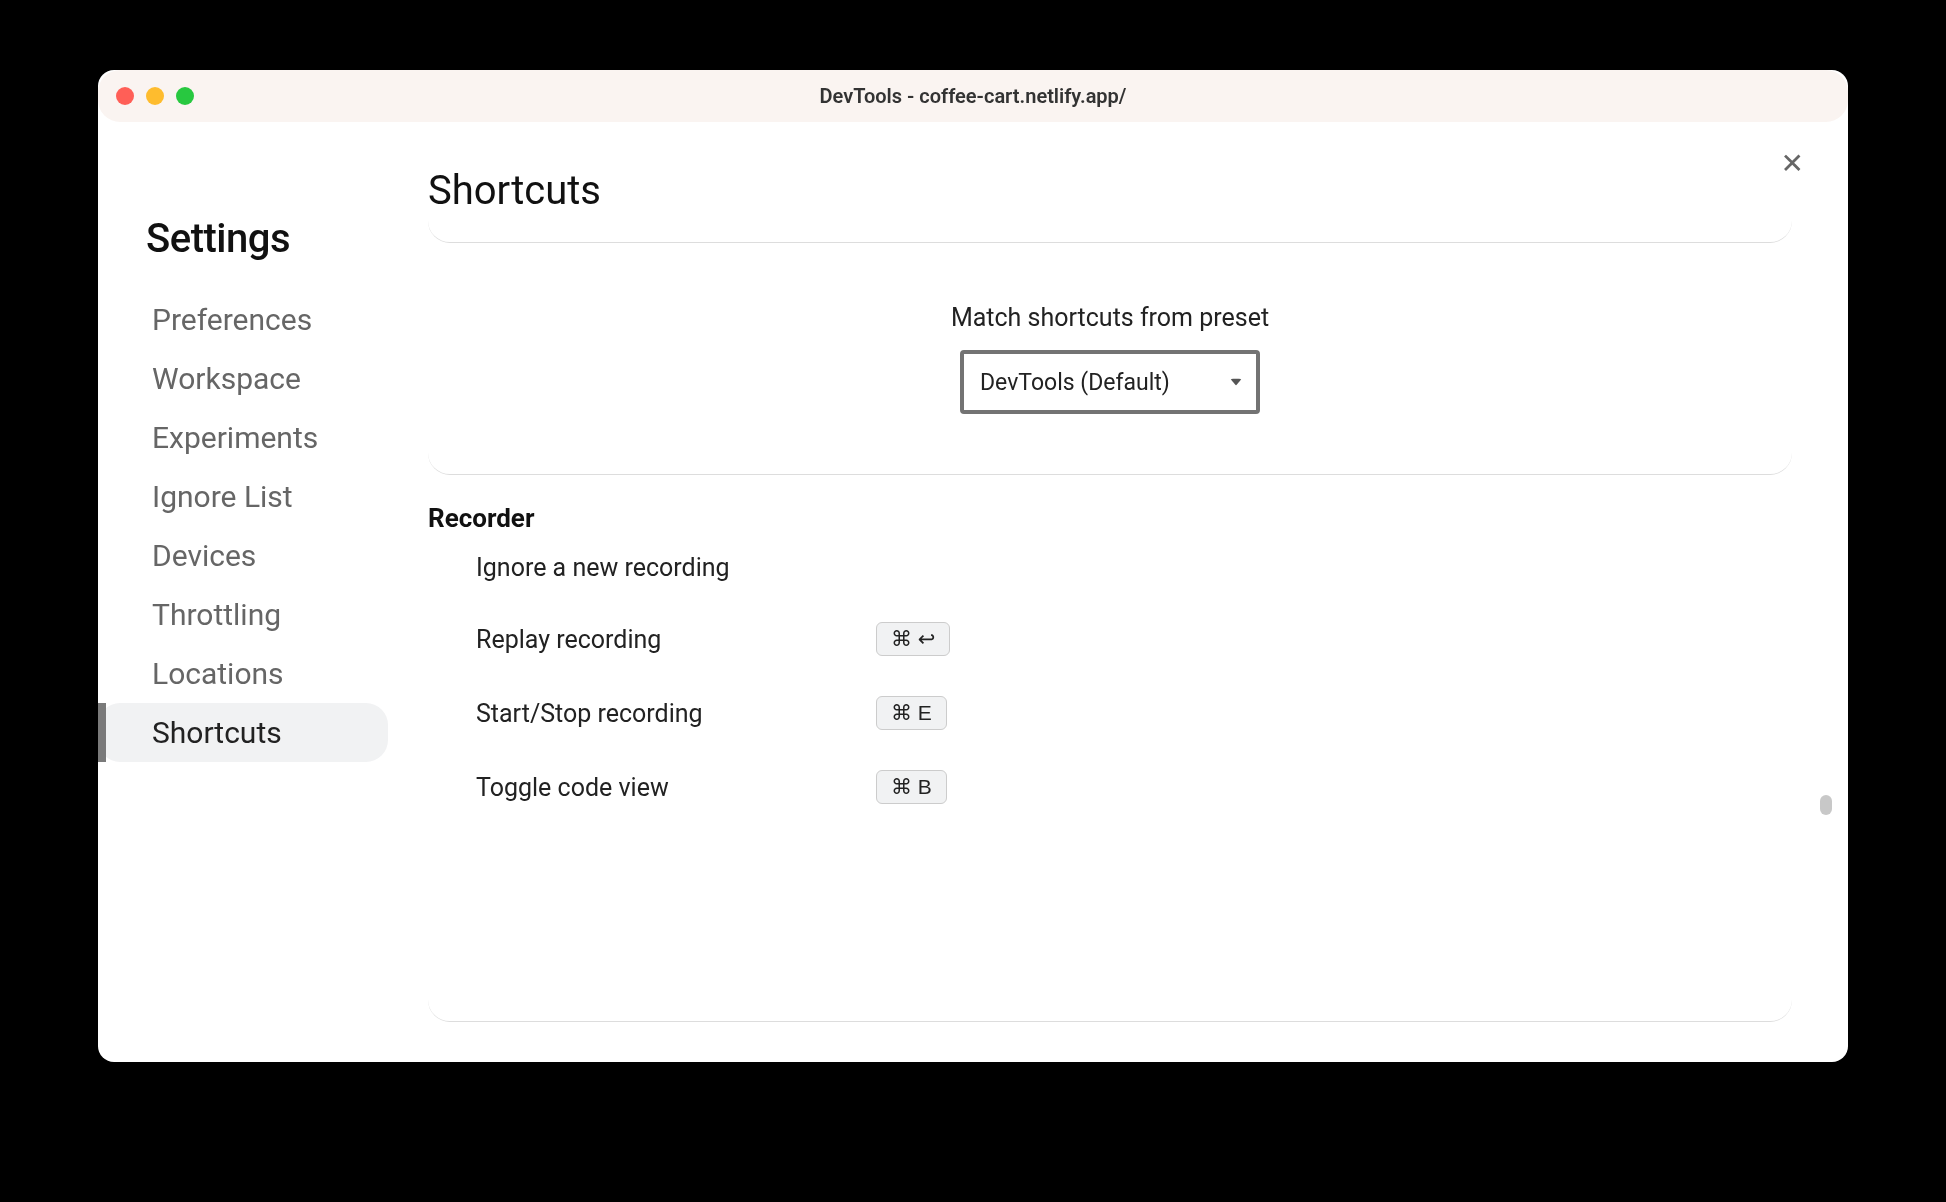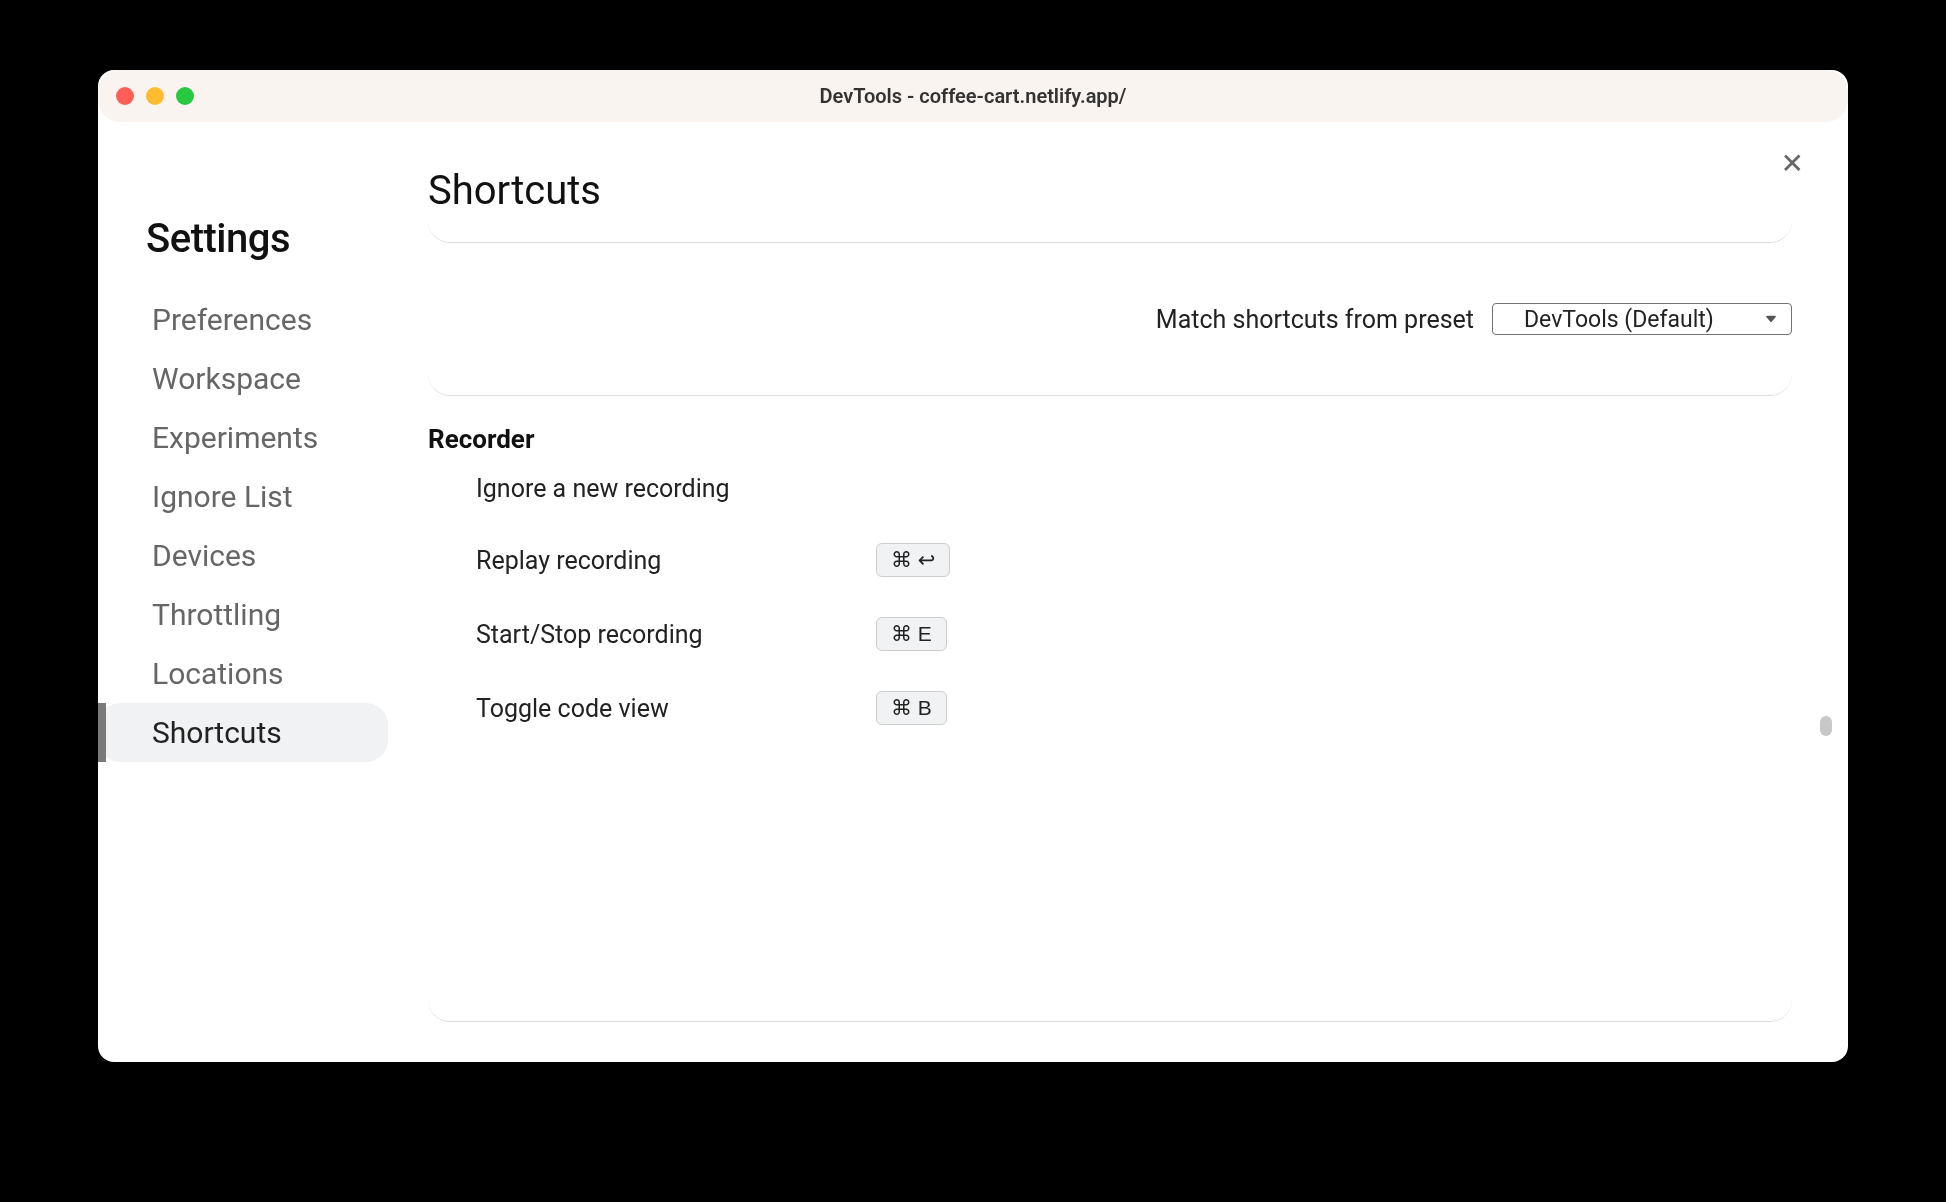--- a/index.html
+++ b/index.html
@@ -121,30 +121,31 @@
       color: #111;
     }
 
     .preset-row {
       display: flex;
       justify-content: flex-end;
       align-items: center;
       gap: 18px;
       padding: 60px 0 60px 0;
       border-bottom: 1px solid #ddd;
+      flex-direction: column;
     }
     .preset-label {
       font-size: 25px;
       color: #222;
     }
     .preset-select {
-      height: 32px;
-      border: 1px solid #737373;
+      height: 64px;
+      border: 4px solid #737373;
       border-radius: 4px;
-      padding: 0 48px 0 31px;
+      padding: 0 48px 0 16px;
       font-size: 23px;
       color: #222;
       background: #fff;
       position: relative;
       display: flex;
       align-items: center;
       cursor: pointer;
       min-width: 300px;
     }
     .preset-select .caret {

